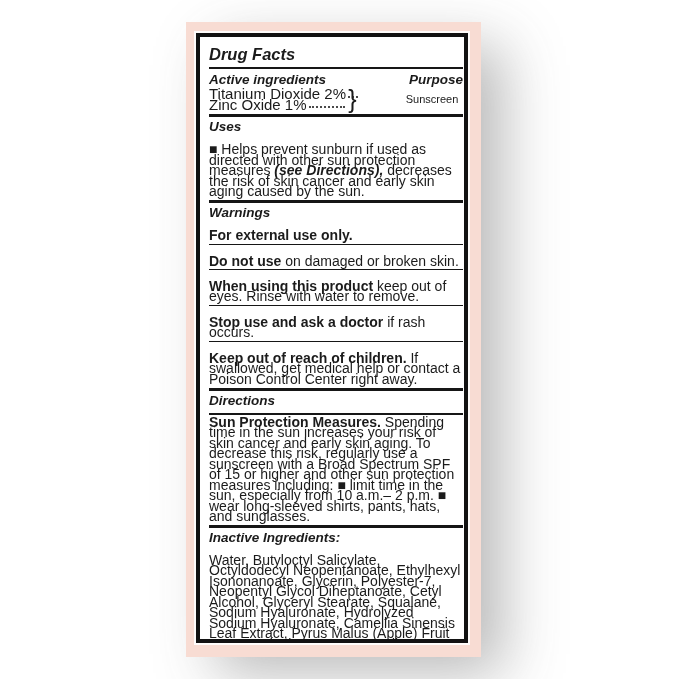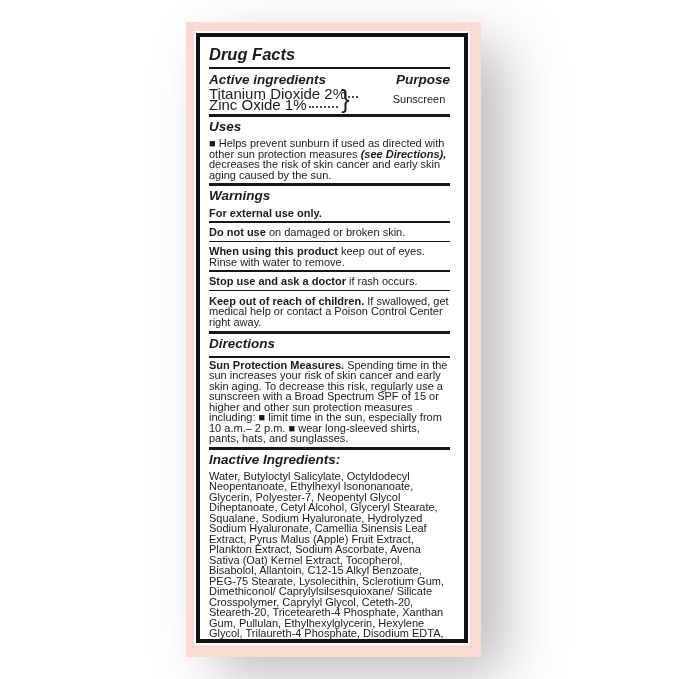--- a/index.html
+++ b/index.html
@@ -18,44 +18,44 @@
     background: #f8dcd3;
     box-shadow: 26px 20px 55px -4px rgba(70,70,70,0.38);
   }
   .label-panel {
     position: absolute;
     left: 10px; top: 11px;
     width: 272px; height: 610px;
     background: #ffffff;
     border: 4px solid #121212;
     box-shadow: 0 0 0 2px rgba(255,255,255,0.9);
-    padding: 5px 14px 4px 9px;
+    padding: 5px 1px 4px 9px;
     overflow: hidden;
   }
   .df-title {
     font-size: 16.5px;
     line-height: 19px;
     font-weight: 700;
     font-style: italic;
     margin: 3px 0 3px;
   }
   .rule { height: 2.2px; background: #161616; margin: 2px 0; }
   .rule.thick { height: 3px; margin: 3px 0 2px; }
   .rule.thin { height: 1.4px; margin: 2.5px 0 2px; }
   .sec-head {
     font-size: 13.5px;
     line-height: 15px;
     font-weight: 700;
     font-style: italic;
     margin: 1px 0;
   }
   p.body {
-    font-size: 11px;
+    font-size: 14px;
     line-height: 10.5px;
-    margin: 4px 0 2px;
+    margin: 10px 0 2px;
   }
   .b { font-weight: 700; }
   .i { font-style: italic; }
   .heading-row { display: flex; align-items: center; }
   .purpose-head { margin-left: auto; }
   .active-body { display: flex; align-items: center; margin: 0 0 2px; }
   .ing-col { width: 54%; }
   .ing-row {
     display: flex;
     align-items: flex-end;

